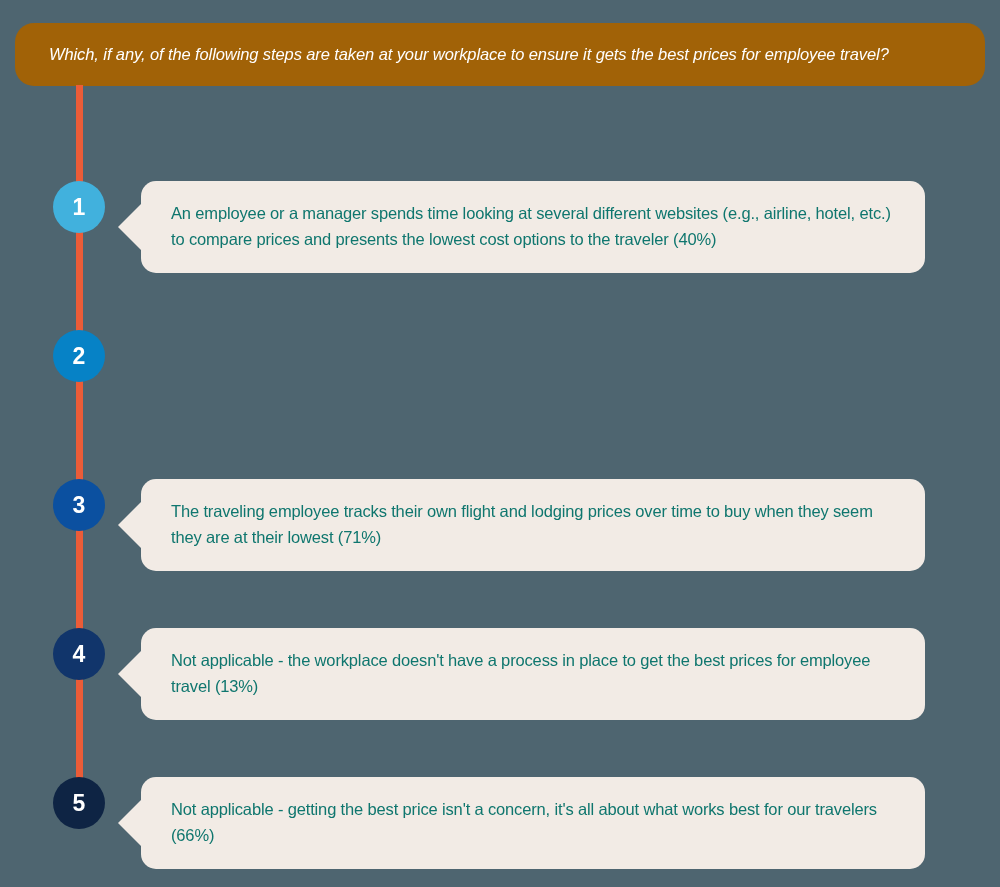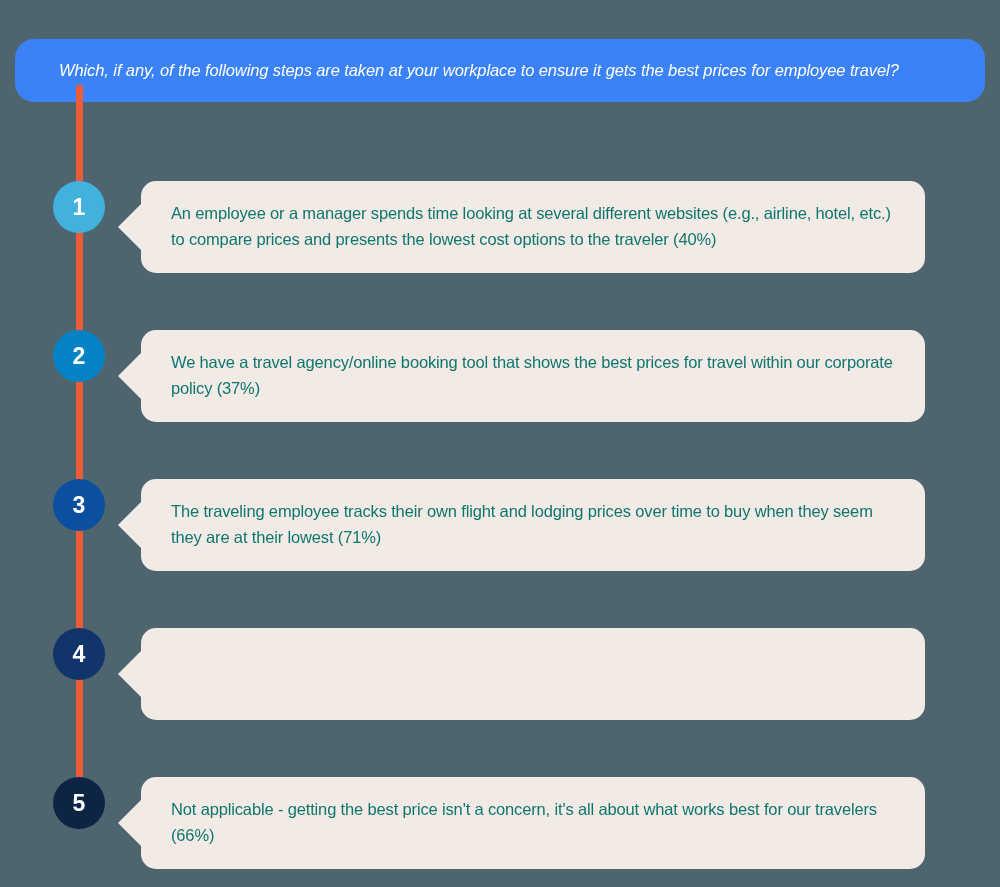--- a/index.html
+++ b/index.html
@@ -16,26 +16,25 @@
   }
 
   
   #question-banner {
     position: absolute;
     left: 15px;
     top: 23px;
     width: 970px;
     height: 63px;
     box-sizing: border-box;
-    background: #3b82f6;
+    background: #a16207;
     border-radius: 19px;
     display: flex;
     align-items: center;
-    padding: 0 44px;
-    margin-top: 16px;
+    padding: 0 34px;
   }
   #question-text {
     color: #ffffff;
     font-style: italic;
     font-size: 16.5px;
     font-family: "Liberation Sans", sans-serif;
     letter-spacing: -0.1px;
     line-height: 1.3;
   }
 
@@ -126,42 +125,39 @@
   <div class="step-bubble">
     <div class="bubble-tail"></div>
     <div class="step-text">An employee or a manager spends time looking at several different websites (e.g., airline, hotel, etc.) to compare prices and presents the lowest cost options to the traveler (40%)</div>
   </div>
 </div>
 
 <div class="step-row" style="top:330px;">
   <div class="step-marker" style="background:#0682c6;">
     <span class="step-number">2</span>
   </div>
-  <div class="step-bubble">
-    <div class="bubble-tail"></div>
-    <div class="step-text">We have a travel agency/online booking tool that shows the best prices for travel within our corporate policy (37%)</div>
-  </div>
 </div>
 
 <div class="step-row" style="top:479px;">
   <div class="step-marker" style="background:#0b50a0;">
     <span class="step-number">3</span>
   </div>
   <div class="step-bubble">
     <div class="bubble-tail"></div>
     <div class="step-text">The traveling employee tracks their own flight and lodging prices over time to buy when they seem they are at their lowest (71%)</div>
   </div>
 </div>
 
 <div class="step-row" style="top:628px;">
   <div class="step-marker" style="background:#11356b;">
     <span class="step-number">4</span>
   </div>
   <div class="step-bubble">
     <div class="bubble-tail"></div>
+    <div class="step-text">Not applicable - the workplace doesn't have a process in place to get the best prices for employee travel (13%)</div>
   </div>
 </div>
 
 <div class="step-row" style="top:777px;">
   <div class="step-marker" style="background:#0e2444;">
     <span class="step-number">5</span>
   </div>
   <div class="step-bubble">
     <div class="bubble-tail"></div>
     <div class="step-text">Not applicable - getting the best price isn't a concern, it's all about what works best for our travelers (66%)</div>

